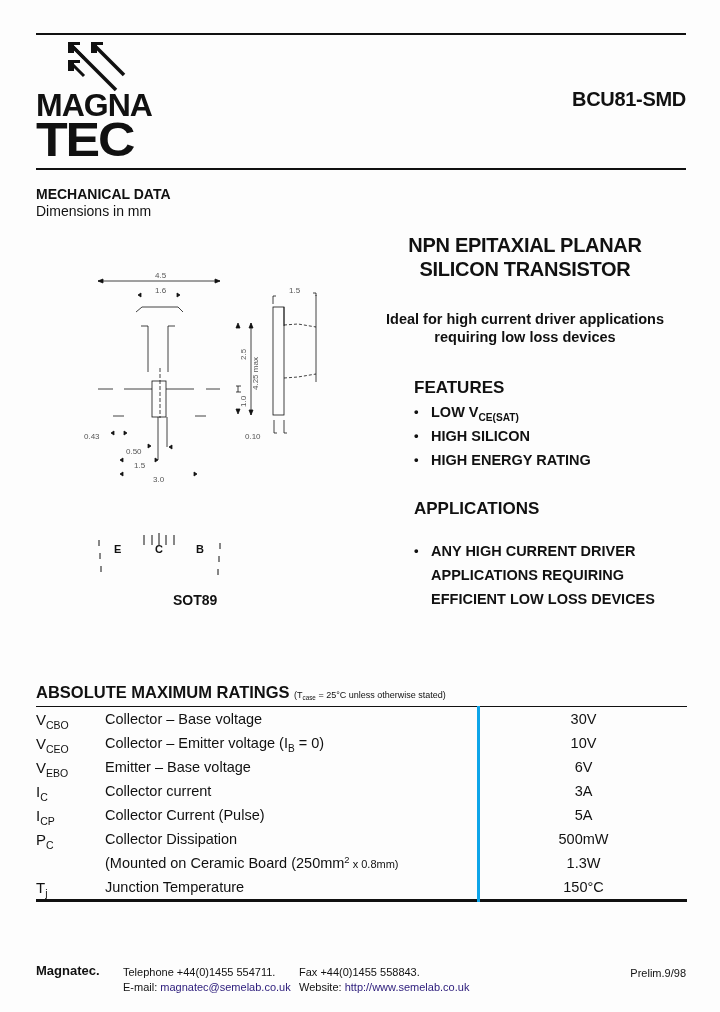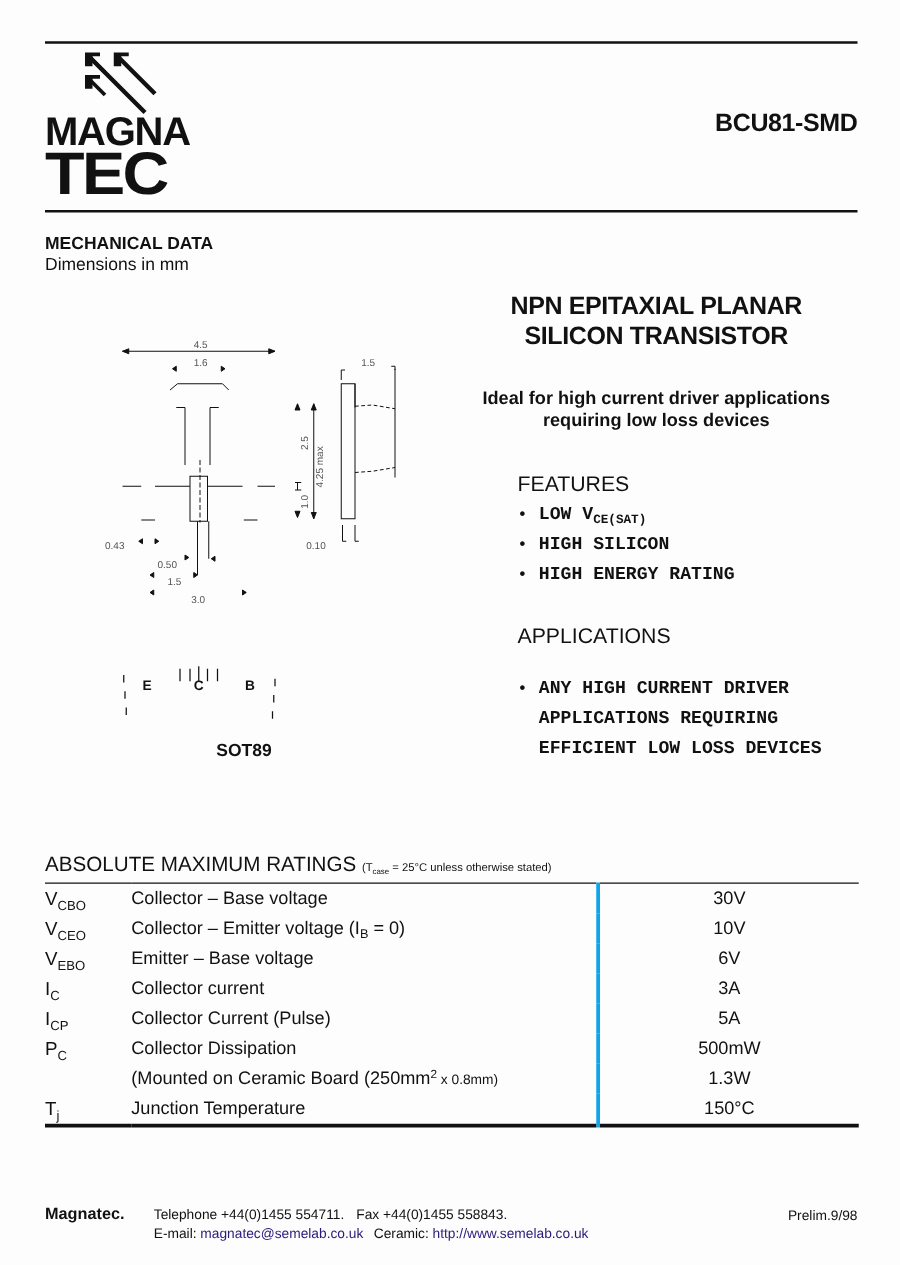--- a/index.html
+++ b/index.html
@@ -5,22 +5,22 @@
   html,body{margin:0;padding:0;background:#fdfdfd;}
   body{width:720px;height:1012px;position:relative;overflow:hidden;font-family:"Liberation Sans",sans-serif;color:#111;}
   .abs{position:absolute;}
   .hline{position:absolute;background:#111;}
   .bold{font-weight:bold;}
   sub{font-size:70%;vertical-align:-0.35em;line-height:0;}
   sup{font-size:65%;vertical-align:0.5em;line-height:0;}
   .logo-text{font-weight:bold;letter-spacing:-1px;}
   .title{font-weight:bold;font-size:20px;text-align:center;line-height:24px;letter-spacing:-0.3px;}
   .subtitle{font-weight:bold;font-size:14.5px;text-align:center;line-height:18px;}
-  .sec-head{font-weight:normal;font-size:17px;}
-  .bullets{list-style:none;margin:0;padding:0;font-weight:bold;font-size:14.5px;font-family:Liberation Mono, monospace;}
+  .sec-head{font-weight:bold;font-size:17px;}
+  .bullets{list-style:none;margin:0;padding:0;font-weight:bold;font-size:14.5px;}
   .bullets li{position:relative;padding-left:17px;height:24px;line-height:24px;}
   .bullets li.b::before{content:"\2022";position:absolute;left:0;top:0;font-size:13px;}
   table.ratings{position:absolute;left:36px;top:706px;width:651px;border-collapse:collapse;font-size:14.5px;}
   table.ratings{border-top:1.5px solid #111;border-bottom:3px solid #111;}
   table.ratings td{height:24px;padding:0;vertical-align:middle;}
   table.ratings td.sym{width:69px;font-size:15px;}
   table.ratings td.desc{width:372px;}
   table.ratings td.val{border-left:3px solid #0ea5e9;text-align:center;}
   .footer{font-size:11px;}
   .link{color:#2a1a7a;}
@@ -210,16 +210,16 @@
   <tr>
         <td class="sym"><span>T</span><sub>j</sub></td>
         <td class="desc">Junction Temperature</td>
         <td class="val">150°C</td>
       </tr>
 </tbody>
   </table>
 
 <div class="abs bold" style="left:36px;top:963px;font-size:13px;">Magnatec.</div>
 <div class="abs footer" style="left:123px;top:966px;">Telephone +44(0)1455 554711.</div>
-<div class="abs footer" style="left:285px;top:966px;">Fax +44(0)1455 558843.</div>
+<div class="abs footer" style="left:299px;top:966px;">Fax +44(0)1455 558843.</div>
 <div class="abs footer" style="left:123px;top:981px;"><span>E-mail: </span><span class="link">magnatec@semelab.co.uk</span></div>
-<div class="abs footer" style="left:299px;top:981px;"><span>Ceramic: </span><span class="link">http://www.semelab.co.uk</span></div>
+<div class="abs footer" style="left:299px;top:981px;"><span>Website: </span><span class="link">http://www.semelab.co.uk</span></div>
 <div class="abs footer" style="right:34px;top:967px;">Prelim.9/98</div>
 
 </body></html>

